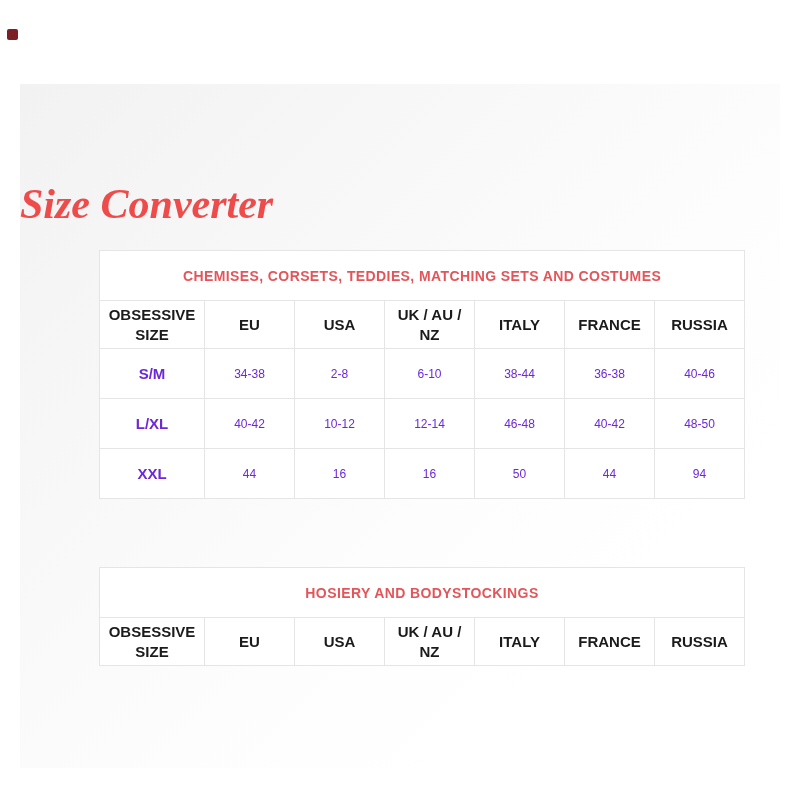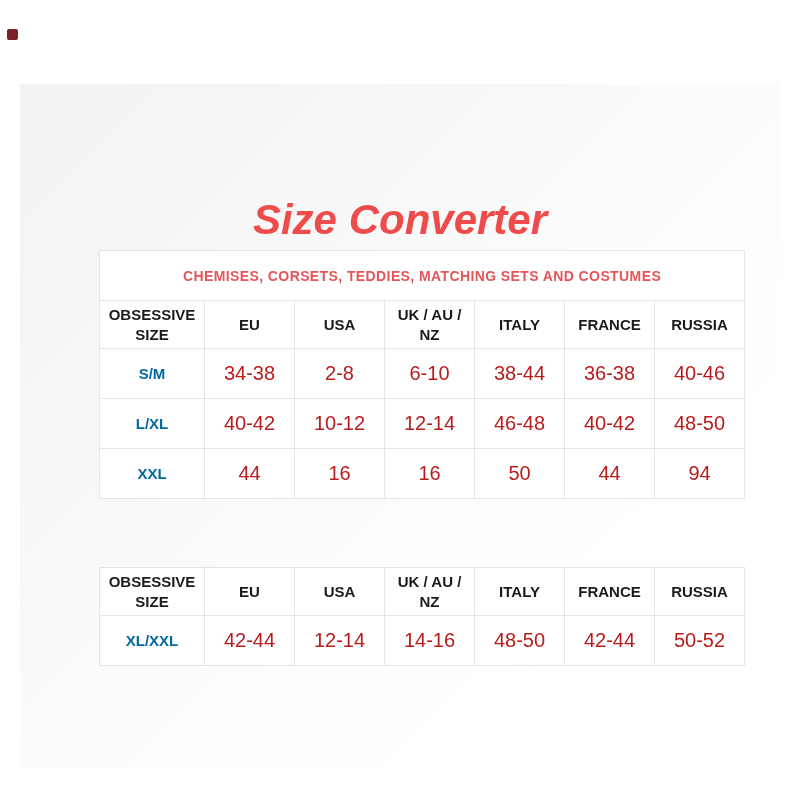--- a/index.html
+++ b/index.html
@@ -23,23 +23,23 @@
   }
   .panel {
     position: absolute;
     left: 20px; top: 84px;
     width: 760px; height: 684px;
     background: linear-gradient(135deg, #f2f2f3 0%, #f9f9fa 38%, #fdfdfd 58%, #ffffff 78%);
   }
   .title {
     position: absolute;
     left: 0; right: 0; top: 94px;
-    margin: 16px;
-    text-align: center;
-    font-family: Liberation Sans, sans-serif;
+    margin: 0;
+    text-align: left;
+    font-family: Liberation Serif, serif;
     font-style: italic;
     font-weight: 600;
     font-size: 42px;
     line-height: 52px;
     color: #ee4b4b;
   }
   .table-slot { position: absolute; left: 79px; width: 647px; }
   .slot-0 { top: 166px; }
   .slot-1 { top: 483px; }
 
@@ -67,26 +67,26 @@
     height: 48px;
     font-size: 15px;
     font-weight: bold;
     line-height: 1.3;
     color: #1b1b1b;
   }
   table.size-table tbody tr { height: 50px; }
   table.size-table tbody th.row-label {
     font-size: 15px;
     font-weight: bold;
-    color: #0369a1;
+    color: #6d28d9;
   }
   table.size-table tbody td {
-    font-size: 20px;
+    font-size: 12px;
     font-weight: normal;
-    color: #b91c1c;
+    color: #6d28d9;
   }
 </style>
 </head>
 <body>
 
 <div class="stage">
   <div class="corner-marker" style="background: rgb(123, 33, 37);"></div>
 
   <div class="panel">
     <h1 class="title" style="color: rgb(238, 75, 75);">Size Converter</h1>
@@ -153,37 +153,31 @@
           <colgroup>
             <col style="width: 105px;">
             <col style="width: 90px;">
             <col style="width: 90px;">
             <col style="width: 90px;">
             <col style="width: 90px;">
             <col style="width: 90px;">
             <col style="width: 90px;">
           </colgroup>
           <thead>
+            <tr class="banner-row">
+              <th colspan="7" style="color: rgb(228, 85, 90);">HOSIERY AND BODYSTOCKINGS</th>
+            </tr>
             <tr class="header-row">
               <th>OBSESSIVE SIZE</th>
               <th>EU</th>
               <th>USA</th>
               <th>UK / AU / NZ</th>
               <th>ITALY</th>
               <th>FRANCE</th>
               <th>RUSSIA</th>
             </tr>
           </thead>
           <tbody>
-            <tr>
-              <th class="row-label">XL/XXL</th>
-              <td>42-44</td>
-              <td>12-14</td>
-              <td>14-16</td>
-              <td>48-50</td>
-              <td>42-44</td>
-              <td>50-52</td>
-            </tr>
           </tbody>
         </table>
       </div>
   </div>
 </div>
 
 </body></html>

